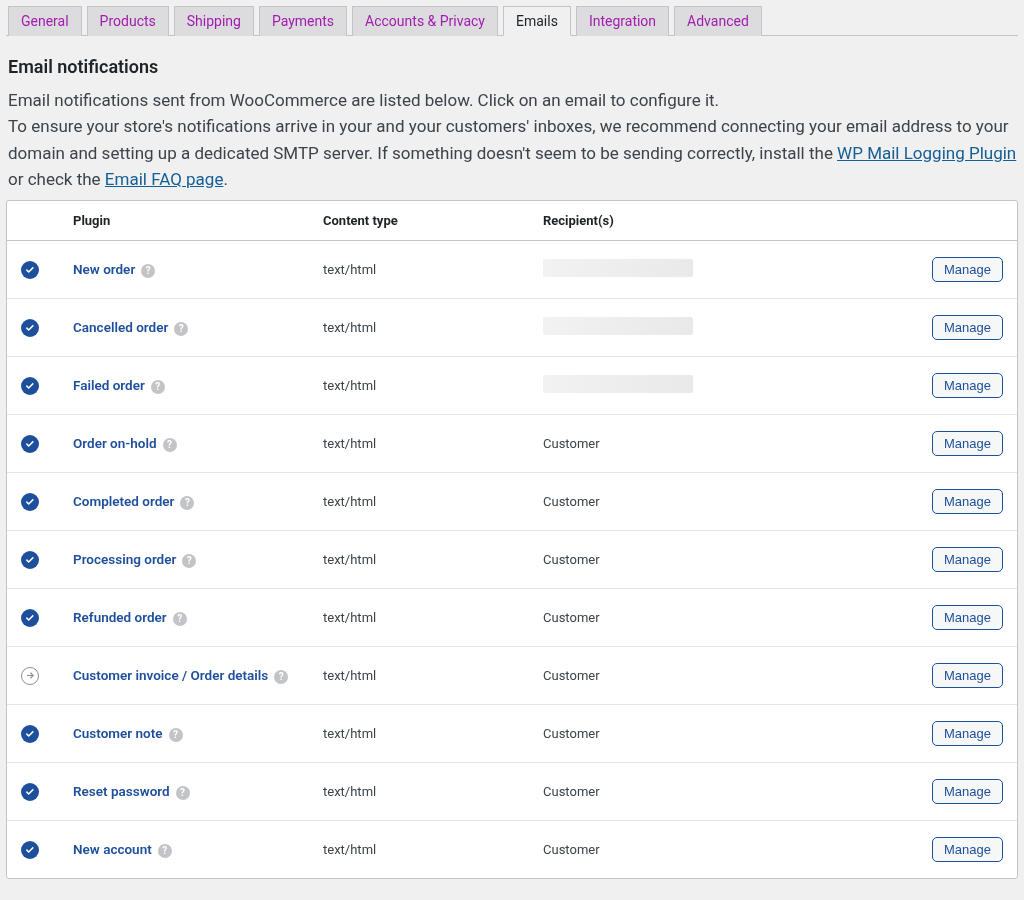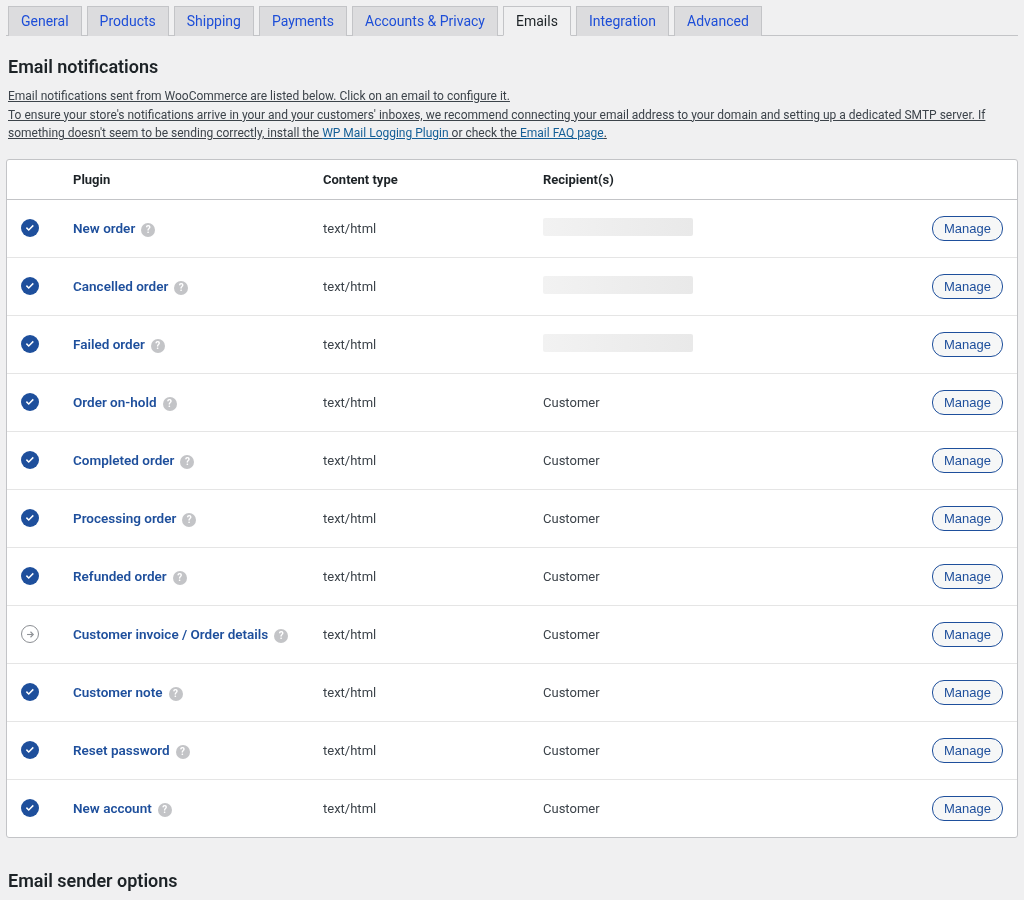--- a/index.html
+++ b/index.html
@@ -20,45 +20,44 @@
     border-bottom: 1px solid #c3c4c7;
     margin: 0 0 20px 0;
     padding-left: 2px;
   }
   .nav-tab {
     background: #dcdcde;
     border: 1px solid #c3c4c7;
     border-bottom: none;
     padding: 6px 12px;
     font-size: 14px;
-    color: #1d4ed8;
+    color: #a21caf;
     cursor: pointer;
     margin-bottom: -1px;
   }
   .nav-tab.active {
     background: #f0f0f1;
     border-bottom: 1px solid #f0f0f1;
     color: #1d2327;
   }
 
   h2.section-title {
     font-size: 18px;
     font-weight: 600;
     color: #1d2327;
     margin: 0 0 10px 0;
     padding-left: 2px;
   }
 
   .intro {
     color: #3c434a;
     line-height: 1.55;
-    margin: 0 0 16px 0;
+    margin: 0 0 8px 0;
     padding-left: 2px;
-    font-size: 12px;
-    text-decoration: underline;
+    font-size: 17px;
   }
   .intro a { color: #135e96; text-decoration: underline; cursor: pointer; }
 
   
   .tbl-wrap {
     background: #fff;
     border: 1px solid #c3c4c7;
     border-radius: 3px;
     overflow: hidden;
   }
@@ -122,21 +121,21 @@
     display:inline-block; width:150px; height:18px;
     background: linear-gradient(90deg,#f2f2f2,#e9e9e9);
     border-radius:2px;
   }
 
   .btn-manage {
     background:#f6f7f7;
     border:1px solid #1e4f9c;
     color:#1e4f9c;
     padding:4px 11px;
-    border-radius:12px;
+    border-radius:5px;
     font-size:13px;
     cursor:pointer;
   }
 
   h2.sender-title {
     font-size: 18px;
     font-weight: 600;
     color: #1d2327;
     margin: 32px 0 0 2px;
   }

